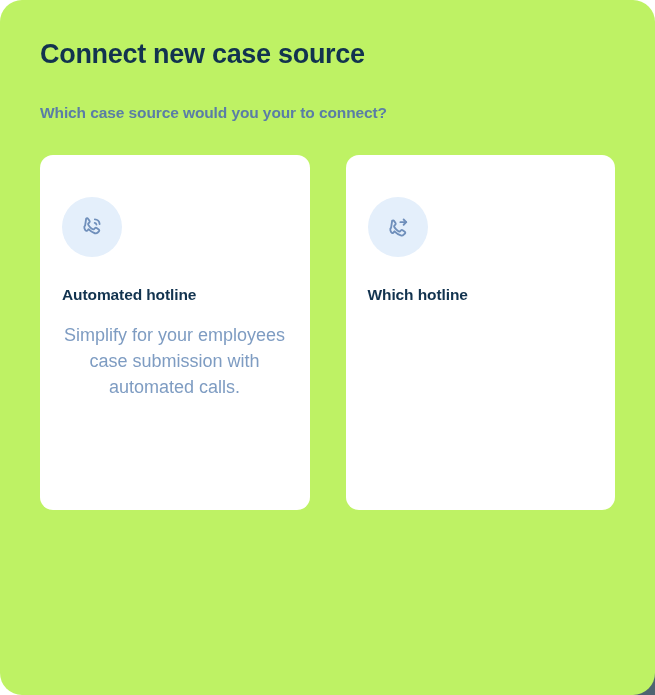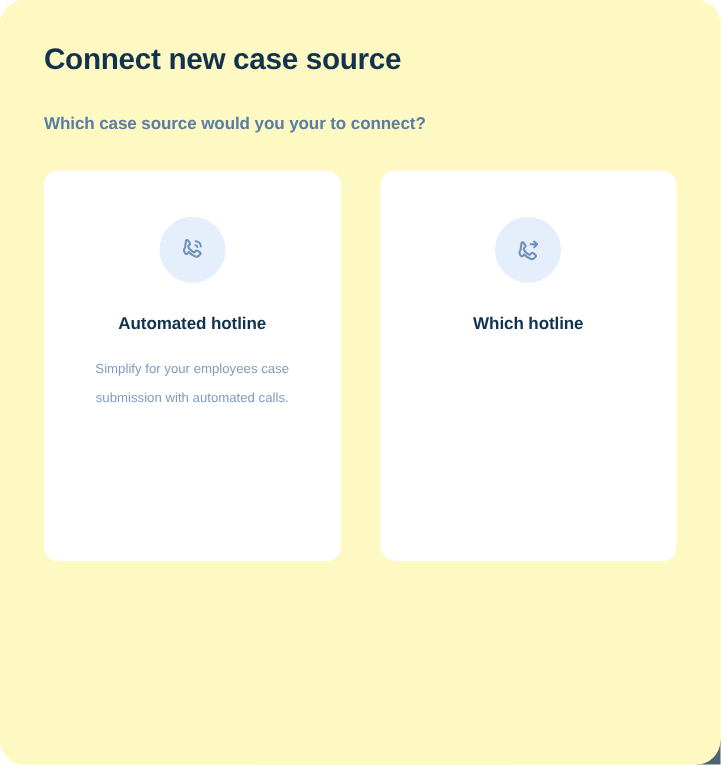--- a/index.html
+++ b/index.html
@@ -26,21 +26,21 @@
     z-index: 0;
   }
 
   .panel {
     position: absolute;
     left: 0;
     top: 0;
     width: 655px;
     height: 695px;
     box-sizing: border-box;
-    background: #fef9c3;
+    background: #bef264;
     border-radius: 22px;
     overflow: hidden;
     z-index: 1;
     padding: 0 40px;
   }
 
   .page-title {
     margin: 0;
     padding-top: 38px;
     font-size: 27px;
@@ -68,21 +68,21 @@
 
   .option-card {
     flex: 1 1 0;
     background: #ffffff;
     border-radius: 13px;
     min-height: 355px;
     box-sizing: border-box;
     padding: 42px 22px 30px 22px;
     display: flex;
     flex-direction: column;
-    align-items: center;
+    align-items: flex-start;
     cursor: pointer;
     border: none;
     text-align: center;
   }
 
   .icon-circle {
     width: 60px;
     height: 60px;
     border-radius: 50%;
     background: #e4effb;
@@ -98,21 +98,21 @@
     padding-top: 29px;
     font-size: 15.5px;
     font-weight: bold;
     color: #12334f;
     letter-spacing: -0.1px;
   }
 
   .card-desc {
     margin: 0;
     padding-top: 18px;
-    font-size: 12px;
+    font-size: 18px;
     line-height: 26px;
     color: #7e9cc2;
     max-width: 225px;
   }
 </style>
 </head>
 <body>
 
 <div class="corner-wedge"></div>
 

